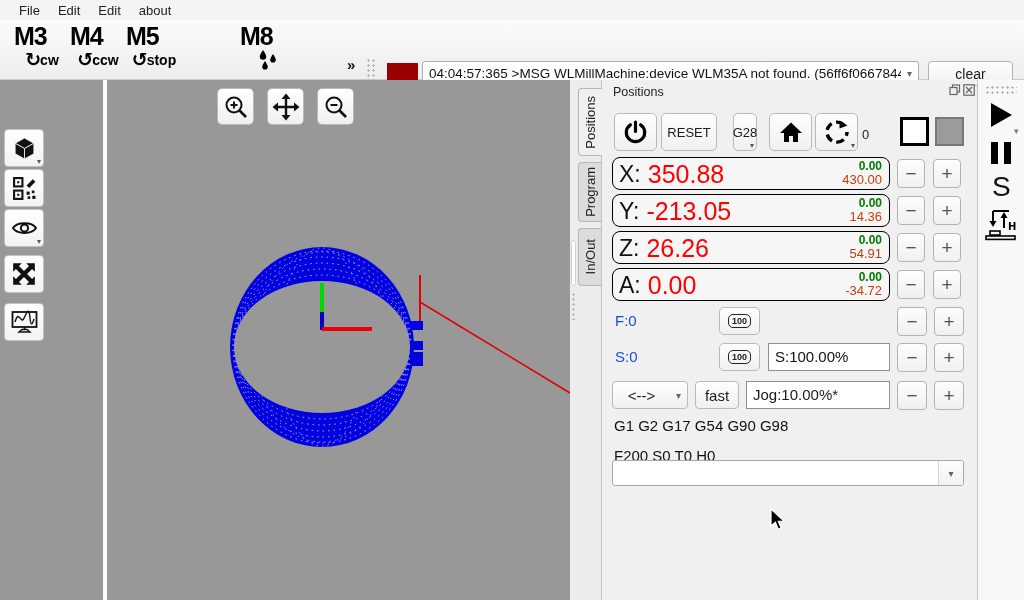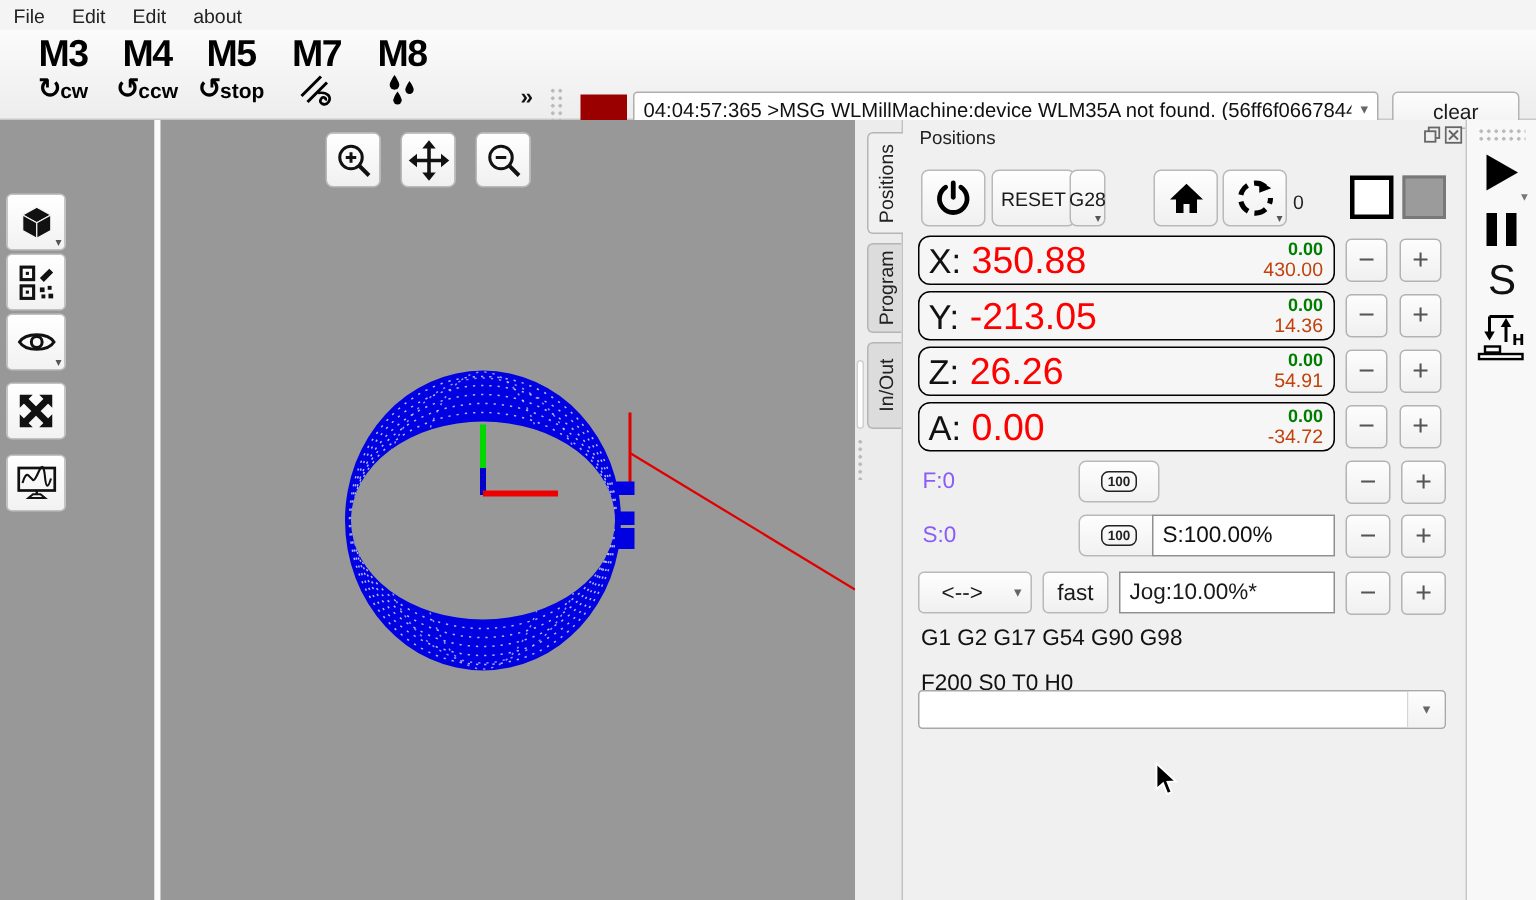--- a/index.html
+++ b/index.html
@@ -1,26 +1,26 @@
 <!DOCTYPE html>
 <html><head>
 <meta charset="utf-8">
 <style>
   html,body{margin:0;padding:0;background:#dcdcdc;}
   .screen{position:relative;width:1024px;height:600px;overflow:hidden;
     font-family:"Liberation Sans","DejaVu Sans",sans-serif;background:#efefef;color:#1a1a1a;
     -webkit-user-select:none;user-select:none;}
   
   .menubar{position:absolute;left:0;top:0;width:1024px;height:20px;background:#f4f4f4;
-    display:flex;align-items:center;box-sizing:border-box;font-size:13px;}
+    display:flex;align-items:center;padding-left:10px;box-sizing:border-box;font-size:13px;}
   .menu-item{padding:0 9px;color:#222;}
   
   .toolbar{position:absolute;left:0;top:20px;width:1024px;height:60px;
     background:linear-gradient(#fbfbfb,#ededed);border-bottom:1px solid #c9c9c9;box-sizing:border-box;}
-  .mcode{position:absolute;top:3px;width:56px;text-align:center;cursor:default;}
+  .mcode{position:absolute;top:3px;width:56px;text-align:left;cursor:default;}
   .mcode-code{font-size:25px;font-weight:bold;line-height:26px;letter-spacing:-1px;color:#000;}
   .mcode-sub{font-size:14px;font-weight:bold;line-height:22px;color:#000;display:flex;align-items:center;justify-content:center;}
   .mcode-arrow{font-size:19px;font-weight:bold;margin-right:-1px;}
   .chevron{position:absolute;left:347px;top:36px;font-size:15px;font-weight:bold;color:#111;}
   .dots{background-image:radial-gradient(circle,#b9b9b9 1px,transparent 1.3px);background-size:5px 5px;}
   .tb-handle{position:absolute;left:366px;top:38px;width:9px;height:24px;}
   .msg-indicator{position:absolute;left:387px;top:43px;width:31px;height:17px;background:#9b0000;}
   .msg-combo{position:absolute;left:422px;top:41px;width:497px;height:25px;background:#fff;
     border:1px solid #aeaeae;border-radius:3px;box-sizing:border-box;display:flex;align-items:center;overflow:hidden;}
   .msg-text{font-size:13.5px;white-space:nowrap;overflow:hidden;padding-left:6px;flex:1;color:#111;}
@@ -59,22 +59,22 @@
   .axis-box{position:absolute;left:10px;width:278px;height:33px;border:1.5px solid #000;border-radius:8px;
     background:#f6f6f6;display:flex;align-items:center;padding:0 7px 0 6px;box-sizing:border-box;}
   .axis-label{font-size:23px;color:#111;line-height:30px;}
   .axis-value{font-size:25px;color:#fd0000;margin-left:7px;line-height:30px;}
   .axis-side{margin-left:auto;text-align:right;}
   .axis-top{font-size:12px;font-weight:bold;color:#007d00;line-height:13px;}
   .axis-bottom{font-size:13px;color:#c2410c;line-height:14px;}
   .stepbtn{position:absolute;width:28px;height:29px;background:linear-gradient(#fdfdfd,#f0f0f0);
     border:1px solid #b3b3b3;border-radius:4px;box-sizing:border-box;color:#555;font-size:19px;
     display:flex;align-items:center;justify-content:center;}
-  .ovr-label{position:absolute;left:13px;font-size:15px;color:#8b5cf6;}
-  .preset-btn{position:absolute;left:117px;width:54px;height:28px;background:linear-gradient(#fefefe,#f1f1f1);
+  .ovr-label{position:absolute;left:13px;font-size:15px;color:#1d4ed8;}
+  .preset-btn{position:absolute;left:117px;width:41px;height:28px;background:linear-gradient(#fefefe,#f1f1f1);
     border:1px solid #b9b9b9;border-radius:5px;box-sizing:border-box;display:flex;align-items:center;justify-content:center;}
   .preset-badge{font-size:9px;font-weight:bold;border:1.2px solid #222;border-radius:5px;padding:1px 3px;color:#222;}
   .ovr-field{position:absolute;left:166px;width:122px;height:28px;background:#fff;border:1px solid #8f8f8f;
     box-sizing:border-box;font-size:15px;line-height:26px;padding-left:6px;color:#111;}
   .jog-dir{position:absolute;left:10px;width:76px;height:28px;background:linear-gradient(#fefefe,#f0f0f0);
     border:1px solid #b9b9b9;border-radius:4px;box-sizing:border-box;display:flex;align-items:center;font-size:15px;}
   .jog-dir .txt{flex:1;text-align:center;}
   .jog-fast{position:absolute;left:93px;width:44px;height:28px;background:linear-gradient(#fefefe,#f0f0f0);
     border:1px solid #b9b9b9;border-radius:4px;box-sizing:border-box;display:flex;align-items:center;justify-content:center;font-size:15px;}
   .jog-field{position:absolute;left:144px;width:144px;height:28px;background:#fff;border:1px solid #8f8f8f;
@@ -128,29 +128,20 @@
           <span class="mcode-arrow">↺</span>
           <span>ccw</span>
         </div>
     </div>
     <div class="mcode" style="left:126px">
       <div class="mcode-code">M5</div>
       <div class="mcode-sub">
           <span class="mcode-arrow">↺</span>
           <span>stop</span>
         </div>
-    </div>
-    <div class="mcode" style="left:183px">
-      <div class="mcode-code">M7</div>
-      <div class="mcode-sub">
-        <svg width="24" height="22" viewBox="0 0 24 22">
-          <path d="M2 15 L15 2 M6 19 L19 6" stroke="#000" stroke-width="2" fill="none"></path>
-          <path d="M13 13 c7 -1 9 3 7 6 c-2 3 -7 1 -5 -2 c1 -2 4 -1 3 1" stroke="#000" stroke-width="1.8" fill="none"></path>
-        </svg>
-      </div>
     </div>
     <div class="mcode" style="left:240px">
       <div class="mcode-code">M8</div>
       <div class="mcode-sub">
         <svg width="24" height="22" viewBox="0 0 24 22">
           <path d="M7 1 C7 1 3.8 5.5 3.8 7.6 a3.2 3.2 0 0 0 6.4 0 C10.2 5.5 7 1 7 1 Z" fill="#000"></path>
           <path d="M17 5 C17 5 14.2 9 14.2 10.8 a2.8 2.8 0 0 0 5.6 0 C19.8 9 17 5 17 5 Z" fill="#000"></path>
           <path d="M9 12 C9 12 6.2 16 6.2 17.8 a2.8 2.8 0 0 0 5.6 0 C11.8 16 9 12 9 12 Z" fill="#000"></path>
         </svg>
       </div>
@@ -298,21 +289,21 @@
       </svg>
     </div>
 
     <div class="ctrl-btn" style="left:12px;width:43px">
       <svg width="27" height="27" viewBox="0 0 27 27">
         <path d="M13.5 3 v9.5" stroke="#000" stroke-width="3.2" stroke-linecap="round"></path>
         <path d="M8.4 5.8 a9.2 9.2 0 1 0 10.2 0" fill="none" stroke="#000" stroke-width="3.2" stroke-linecap="round"></path>
       </svg>
     </div>
     <div class="ctrl-btn" style="left:59px;width:56px">RESET</div>
-    <div class="ctrl-btn" style="left:111px;width:24px">
+    <div class="ctrl-btn" style="left:131px;width:24px">
       <span>G28</span>
       <span class="dd">▾</span>
     </div>
     <div class="ctrl-btn" style="left:167px;width:43px">
       <svg width="24" height="22" viewBox="0 0 24 22">
         <polygon points="12,1.5 23,12 19,12 19,21 14,21 14,15 10,15 10,21 5,21 5,12 1,12" fill="#000"></polygon>
       </svg>
     </div>
     <div class="ctrl-btn" style="left:213px;width:43px">
       <svg width="26" height="26" viewBox="0 0 26 26">

